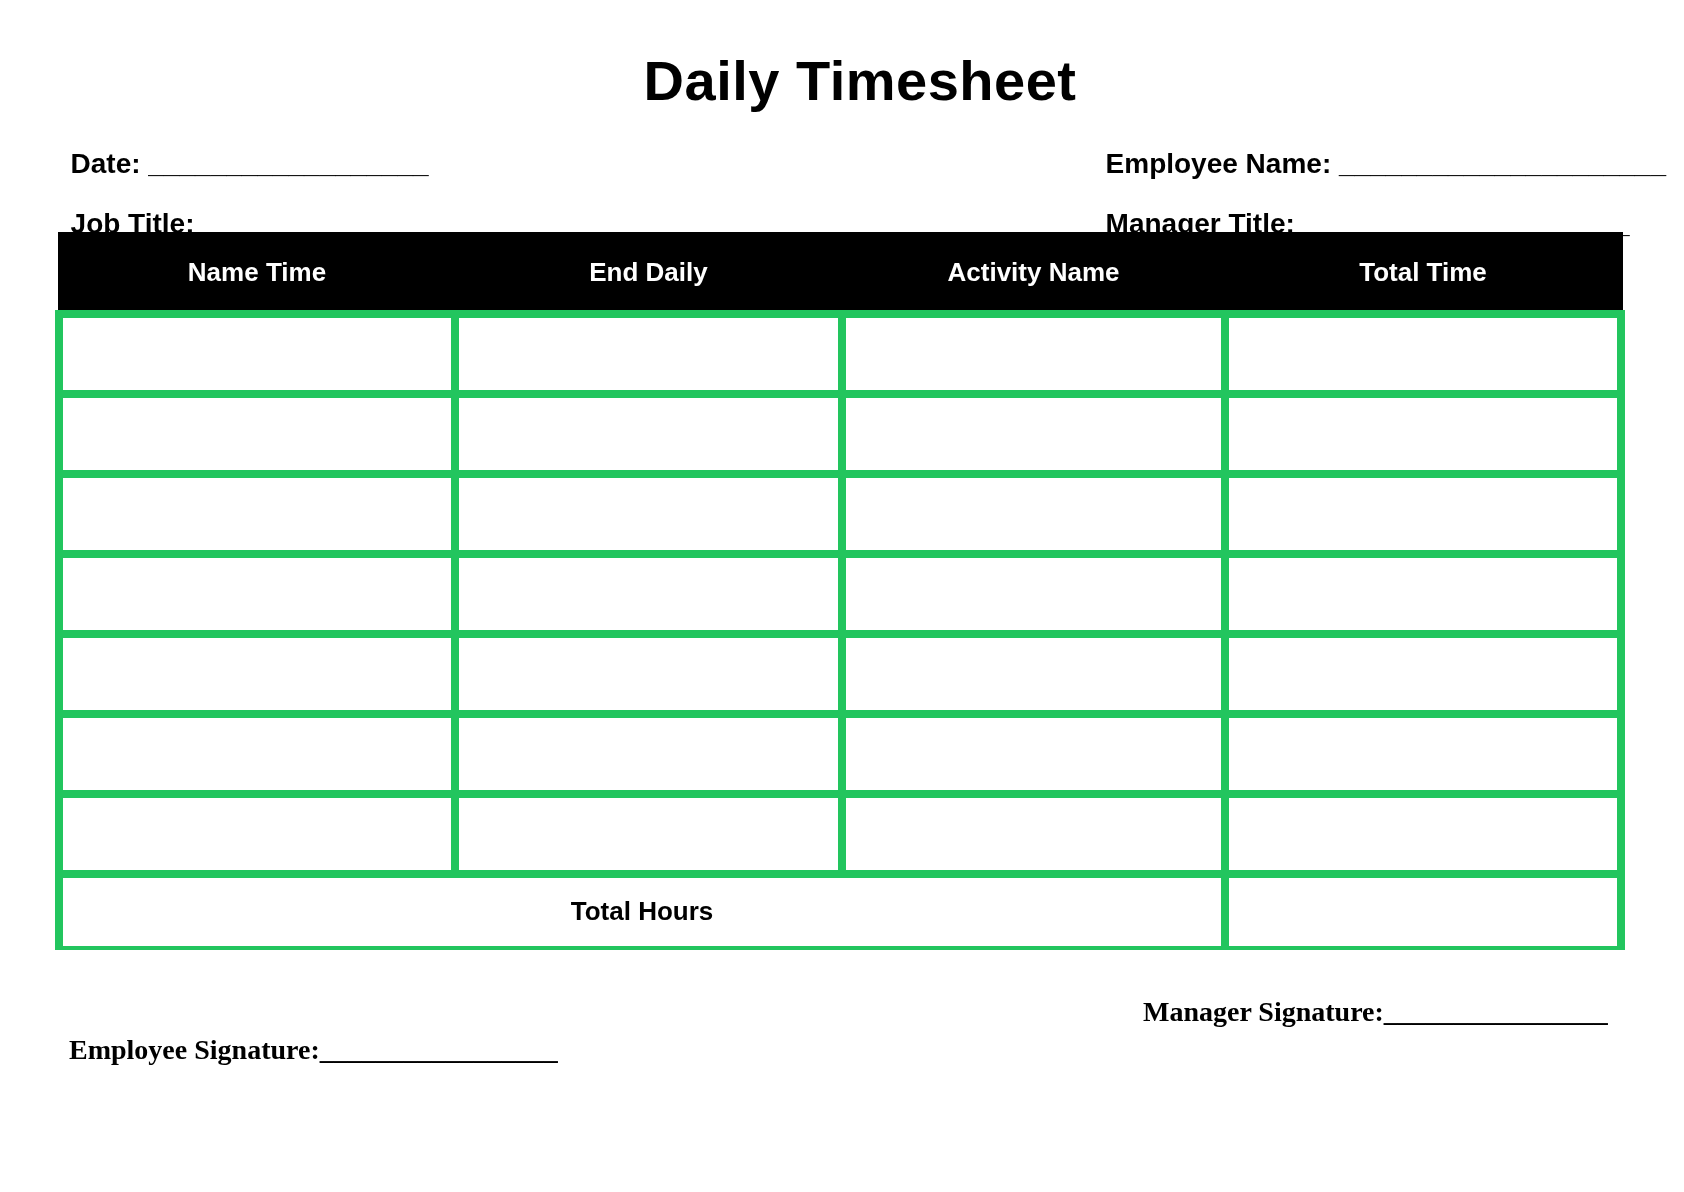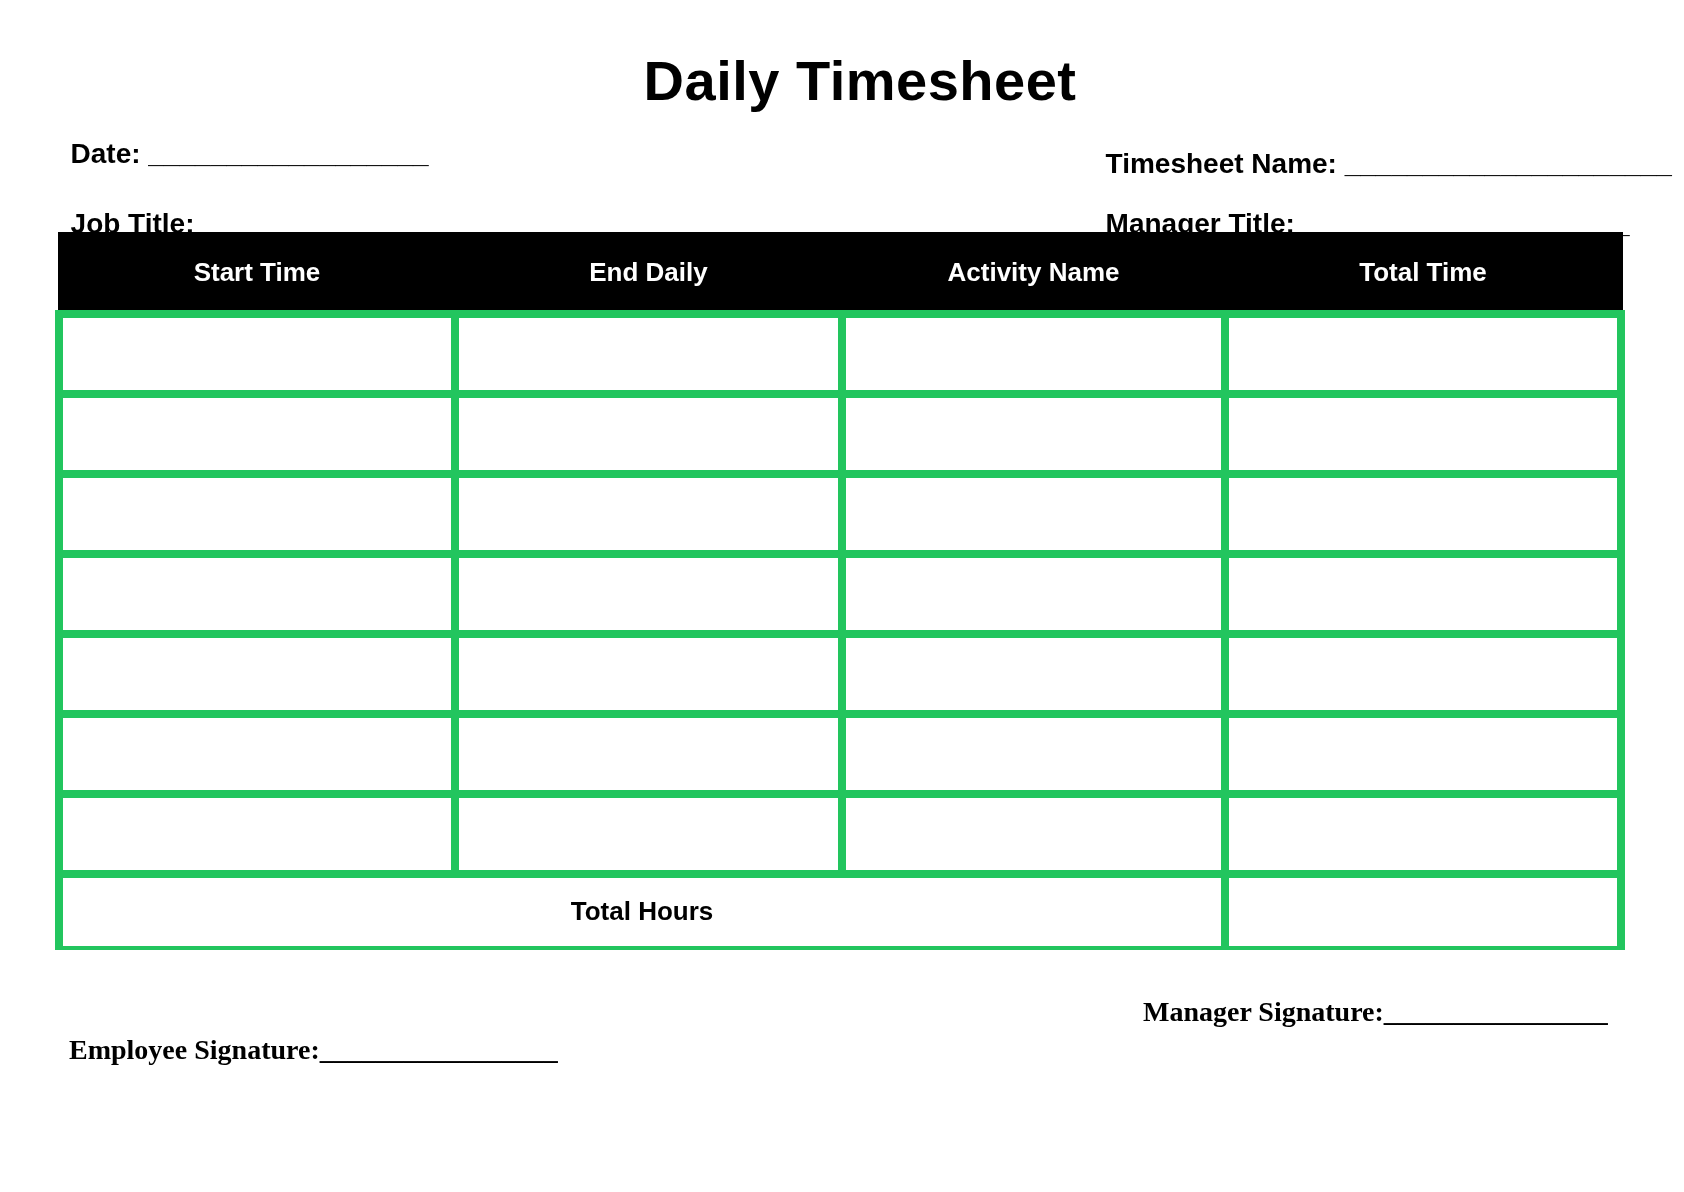--- a/index.html
+++ b/index.html
@@ -24,21 +24,21 @@
     padding-left: 36px;
   }
 
   .field {
     position: absolute;
     font-size: 28px;
     white-space: pre;
   }
   .field .line { letter-spacing: 0; }
 
-  .pos-date          { left: 55px;   top: 106px; }
+  .pos-date          { left: 55px;   top: 116px; }
   .pos-employee-name { left: 1090px; top: 116px; }
   .pos-job-title     { left: 55px;   top: 176px; }
   .pos-manager-name  { left: 1090px; top: 176px; }
 
   table.timesheet {
     position: absolute;
     left: 55px;
     top: 232px;
     width: 1570px;
     border-collapse: collapse;
@@ -81,41 +81,41 @@
 </head>
 <body>
 
 <h1 class="doc-title">Daily Timesheet</h1>
 
 <div class="field pos-date">
   <span>Date: </span><span class="line">__________________</span>
 </div>
 
 <div class="field pos-employee-name">
-  <span>Timesheet Name: </span><span class="line">_____________________</span>
+  <span>Employee Name: </span><span class="line">_____________________</span>
 </div>
 
 <div class="field pos-job-title">
   <span>Job Title:</span><span class="line">__________________</span>
 </div>
 
 <div class="field pos-manager-name">
   <span>Manager Title: </span><span class="line">_____________________</span>
 </div>
 
 <table class="timesheet">
   <colgroup>
     <col style="width:25.35%">
     <col style="width:24.78%">
     <col style="width:24.52%">
     <col style="width:25.35%">
   </colgroup>
   <thead>
     <tr>
-      <th>Start Time</th>
+      <th>Name Time</th>
       <th>End Daily</th>
       <th>Activity Name</th>
       <th>Total Time</th>
     </tr>
   </thead>
   <tbody>
       <tr>
         <td></td>
         <td></td>
         <td></td>

